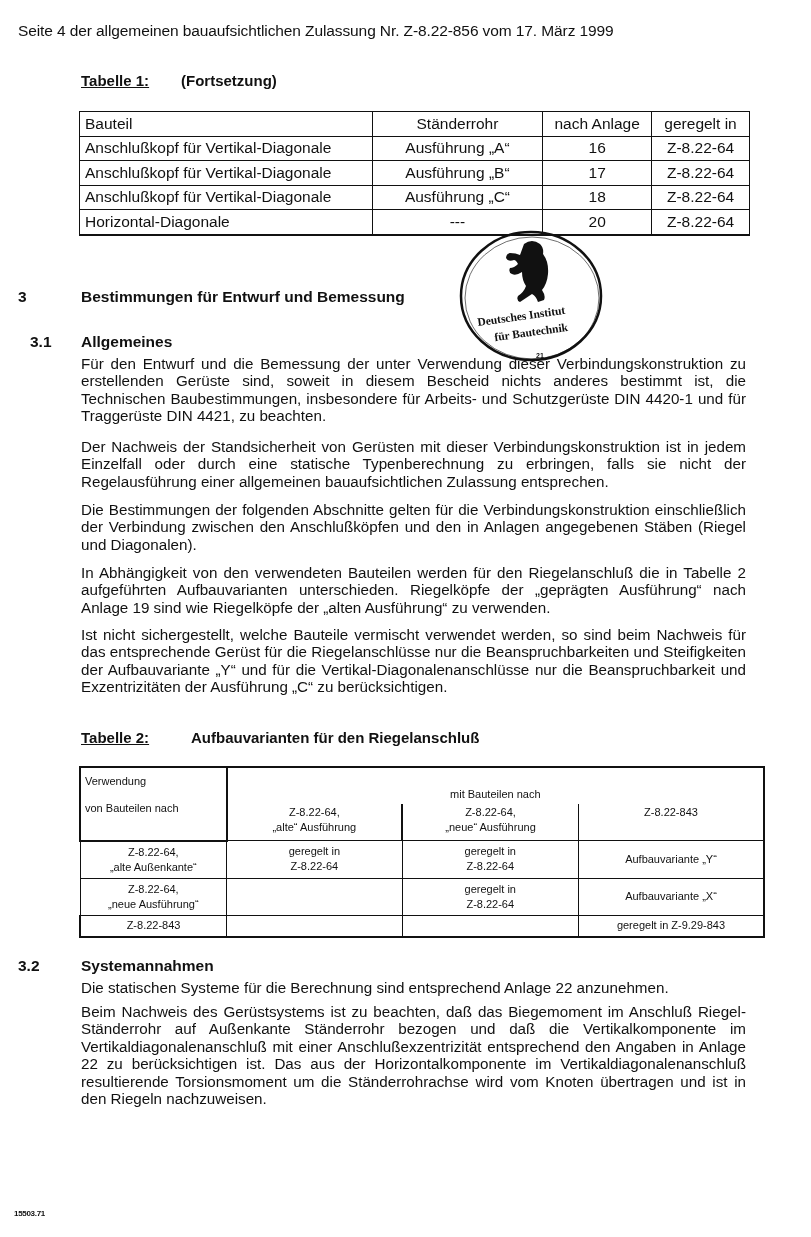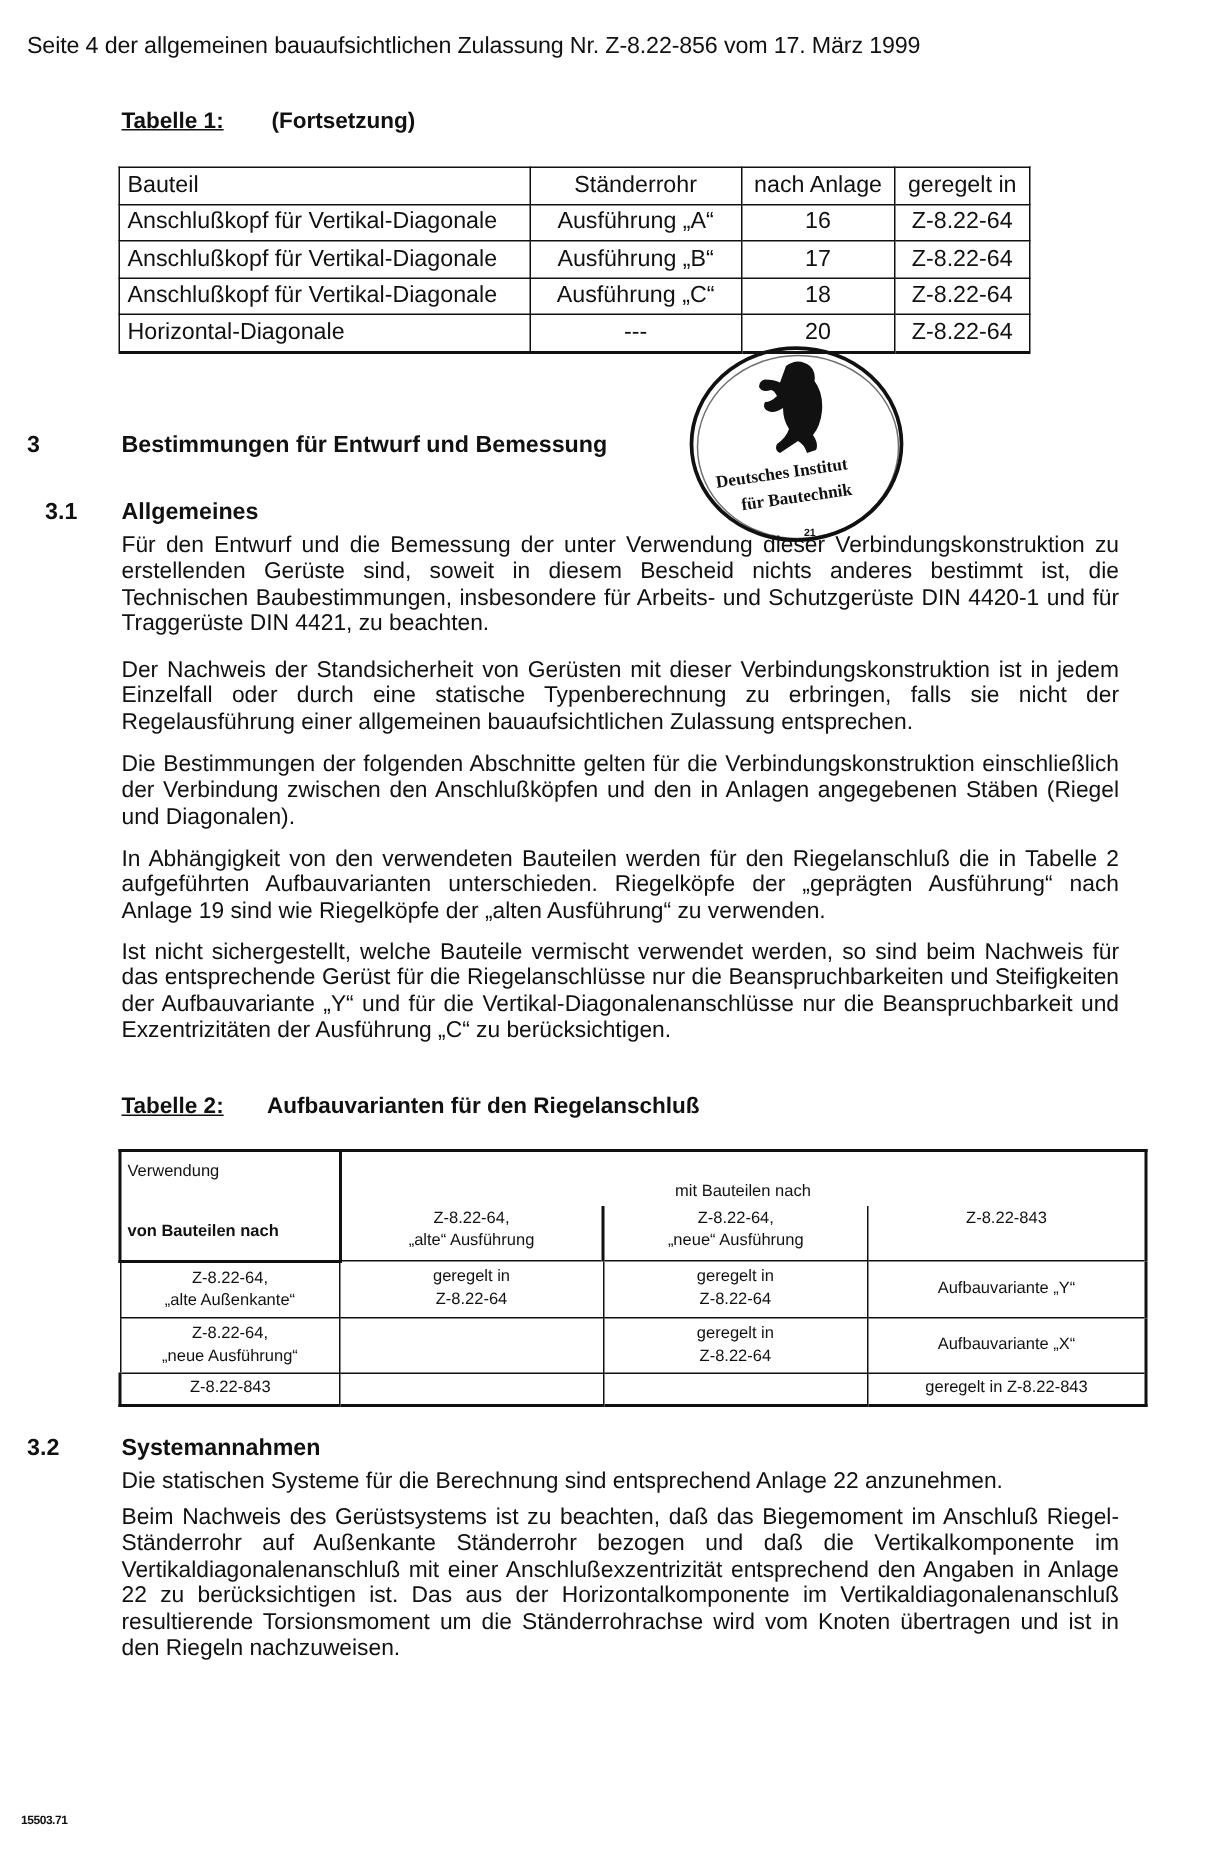--- a/index.html
+++ b/index.html
@@ -6,21 +6,21 @@
   body {
     width: 811px; height: 1237px; position: relative; overflow: hidden;
     font-family: "Liberation Sans", sans-serif; color: #111;
   }
   .abs { position: absolute; }
   .header { left: 18px; top: 22px; font-size: 15.5px; letter-spacing: -0.1px; }
   .tcap { font-size: 15px; font-weight: bold; }
   .tcap .lbl { text-decoration: underline; }
   .tcap .txt { position: absolute; }
   table { border-collapse: collapse; position: absolute; }
-  #t1 { left: 79px; top: 111px; width: 608px; font-size: 15.5px; }
+  #t1 { left: 79px; top: 111px; width: 671px; font-size: 15.5px; }
   #t1 td { border: 1.6px solid #111; height: 23.5px; padding: 0 5px; white-space: nowrap; }
   #t1 td.c { text-align: center; }
   #t1 .bl { border-bottom-width: 2px; }
   .sec-num { left: 18px; font-size: 15.5px; font-weight: bold; }
   .sec-title { left: 81px; font-size: 15.5px; font-weight: bold; }
   .para {
     left: 81px; width: 665px; font-size: 15.2px; line-height: 17.4px;
     text-align: justify; hyphens: manual;
   }
   #t2 { left: 79px; top: 766px; width: 686px; font-size: 11px; }
@@ -88,35 +88,35 @@
 <div class="abs sec-title" style="top:333px;">Allgemeines</div>
 
 <div class="abs para" style="top:355px;">Für den Entwurf und die Bemessung der unter Verwendung dieser Verbindungskon­struktion zu erstellenden Gerüste sind, soweit in diesem Bescheid nichts anderes be­stimmt ist, die Technischen Baubestimmungen, insbesondere für Arbeits- und Schutz­gerüste DIN 4420-1 und für Traggerüste DIN 4421, zu beachten.</div>
 <div class="abs para" style="top:438px;">Der Nachweis der Standsicherheit von Gerüsten mit dieser Verbindungskonstruktion ist in jedem Einzelfall oder durch eine statische Typenberechnung zu erbringen, falls sie nicht der Regelausführung einer allgemeinen bauaufsichtlichen Zulassung entsprechen.</div>
 <div class="abs para" style="top:501px;">Die Bestimmungen der folgenden Abschnitte gelten für die Verbindungskonstruktion ein­schließlich der Verbindung zwischen den Anschlußköpfen und den in Anlagen angege­benen Stäben (Riegel und Diagonalen).</div>
 <div class="abs para" style="top:564px;">In Abhängigkeit von den verwendeten Bauteilen werden für den Riegelanschluß die in Tabelle 2 aufgeführten Aufbauvarianten unterschieden. Riegelköpfe der „geprägten Ausführung“ nach Anlage 19 sind wie Riegelköpfe der „alten Ausführung“ zu verwenden.</div>
 <div class="abs para" style="top:626px;">Ist nicht sichergestellt, welche Bauteile vermischt verwendet werden, so sind beim Nachweis für das entsprechende Gerüst für die Riegelanschlüsse nur die Beanspruch­barkeiten und Steifigkeiten der Aufbauvariante „Y“ und für die Vertikal-Diagonalen­anschlüsse nur die Beanspruchbarkeit und Exzentrizitäten der Ausführung „C“ zu be­rücksichtigen.</div>
 
 <div class="abs tcap" style="left:81px; top:729px; width:500px;">
   <span class="lbl">Tabelle 2:</span>
-  <span class="txt" style="left:97px; top:0;">Aufbauvarianten für den Riegelanschluß</span>
+  <span class="txt" style="left:110px; top:0;">Aufbauvarianten für den Riegelanschluß</span>
 </div>
 
 <table id="t2">
   <colgroup>
     <col style="width:147px">
       <col style="width:176px">
       <col style="width:177px">
       <col style="width:186px">
   </colgroup>
   <tbody>
       <tr>
     <td class="l thick" rowspan="2" style="vertical-align:top; padding-top:3px; line-height:20px;">
       <div>Verwendung</div>
-      <div style="margin-top:20px;font-weight:bold;">von Bauteilen nach</div>
+      <div style="margin-top:7px;">von Bauteilen nach</div>
     </td>
     <td colspan="3" class="thick" style="border-bottom:none; height:18px; padding-top:17px;">mit Bauteilen nach</td>
   </tr>
   <tr>
     <td style="border-top:none; vertical-align:top; height:34px;">
       <div>Z-8.22-64,</div>
       <div>„alte“ Ausführung</div>
     </td>
     <td style="border-top:none; vertical-align:top; border-left-width:2px;">
       <div>Z-8.22-64,</div>
@@ -150,21 +150,21 @@
     <td>
       <div>geregelt in</div>
       <div>Z-8.22-64</div>
     </td>
     <td style="border-right-width:2px;">Aufbauvariante „X“</td>
   </tr>
   <tr>
     <td class="thick" style="height:18px; border-top-width:1.4px; border-right-width:1.4px;">Z-8.22-843</td>
     <td style="border-bottom-width:2px;"></td>
     <td style="border-bottom-width:2px;"></td>
-    <td style="border-bottom-width:2px; border-right-width:2px;">geregelt in Z-8.22-843</td>
+    <td style="border-bottom-width:2px; border-right-width:2px;">geregelt in Z-9.29-843</td>
   </tr>
 </tbody>
   </table>
 
 <div class="abs sec-num" style="top:957px;">3.2</div>
 <div class="abs sec-title" style="top:957px;">Systemannahmen</div>
 <div class="abs para" style="top:979px;">Die statischen Systeme für die Berechnung sind entsprechend Anlage 22 anzunehmen.</div>
 <div class="abs para" style="top:1003px;">Beim Nachweis des Gerüstsystems ist zu beachten, daß das Biegemoment im Anschluß Riegel-Ständerrohr auf Außenkante Ständerrohr bezogen und daß die Vertikalkompo­nente im Vertikaldiagonalenanschluß mit einer Anschlußexzentrizität entsprechend den Angaben in Anlage 22 zu berücksichtigen ist. Das aus der Horizontalkomponente im Vertikaldiagonalenanschluß resultierende Torsionsmoment um die Ständerrohrachse wird vom Knoten übertragen und ist in den Riegeln nachzuweisen.</div>
 
 <div class="abs stamp">

